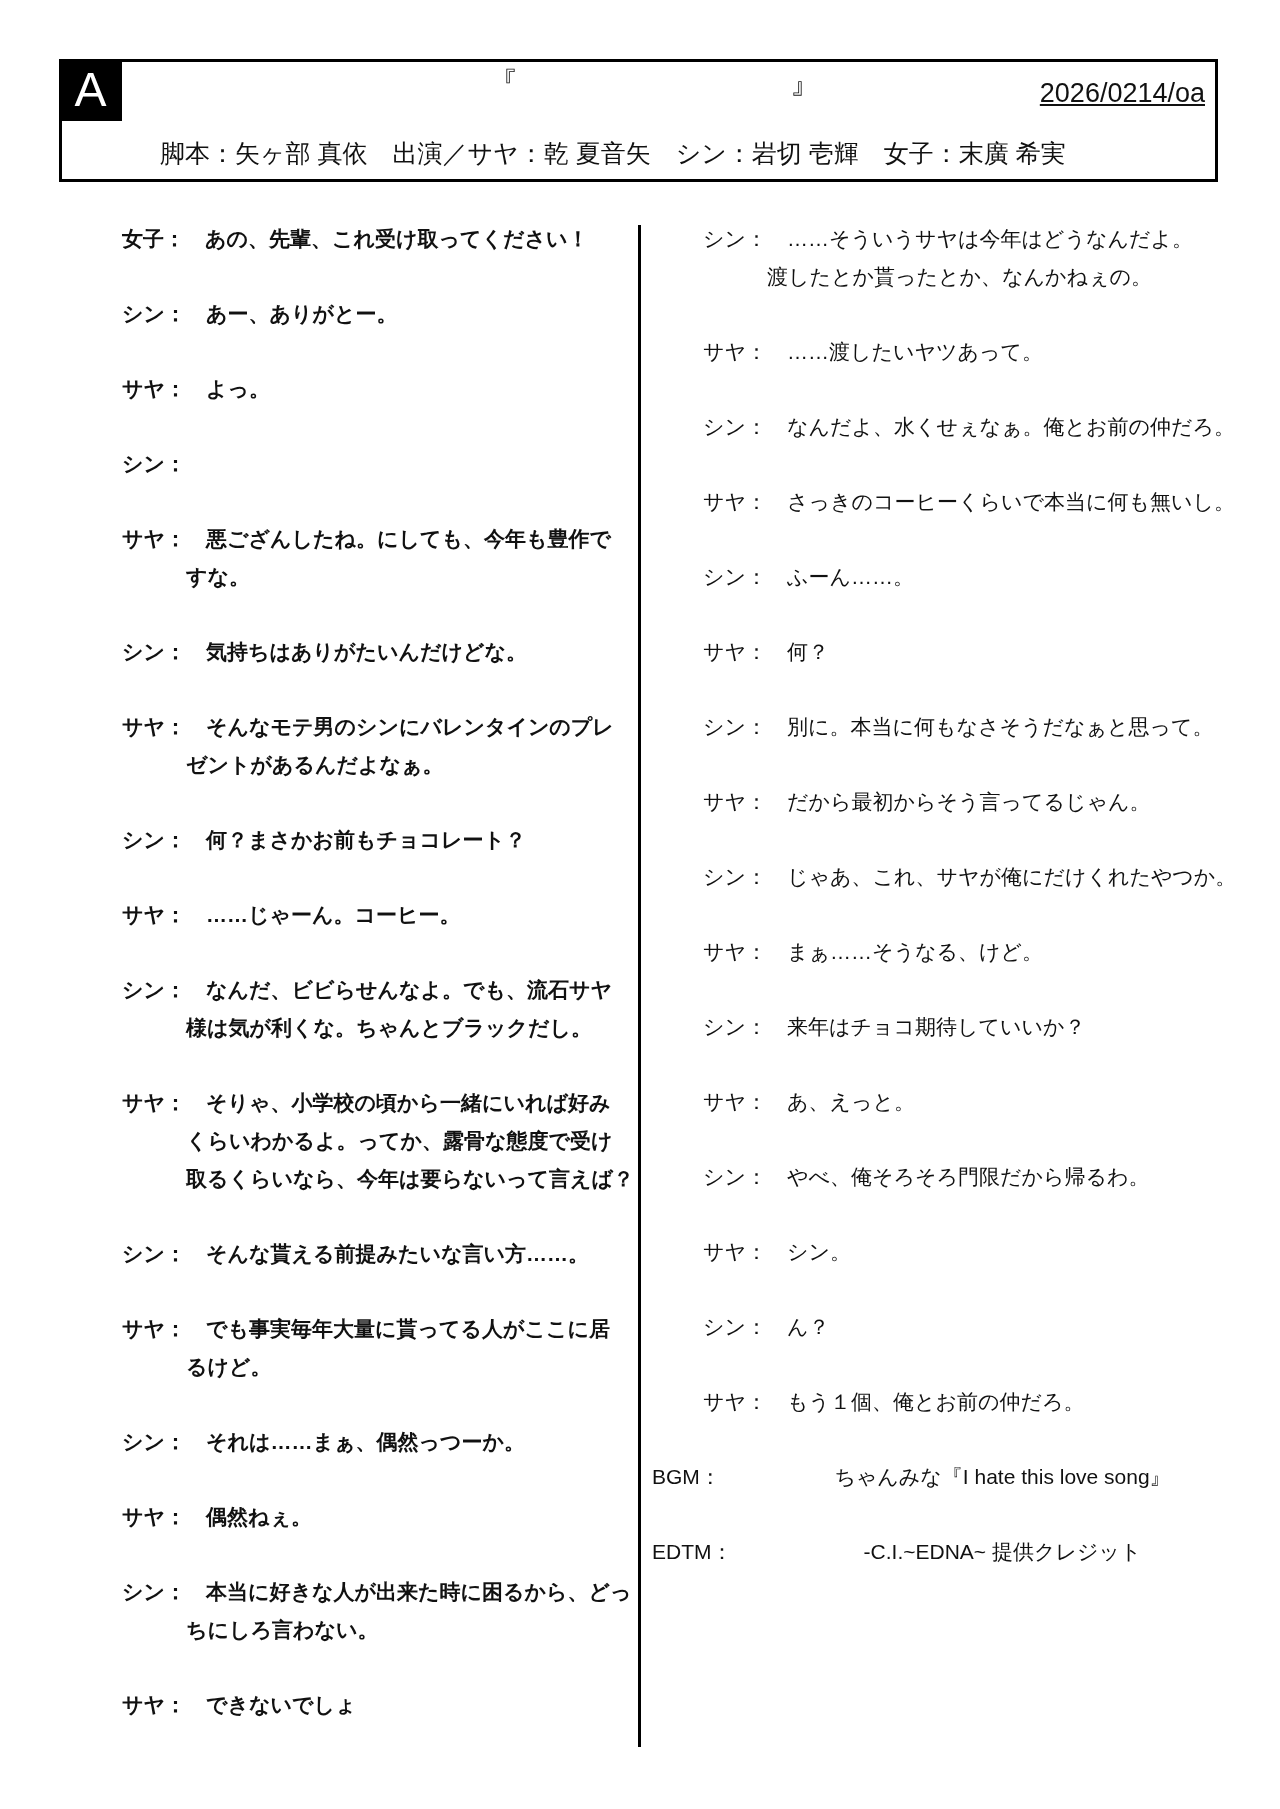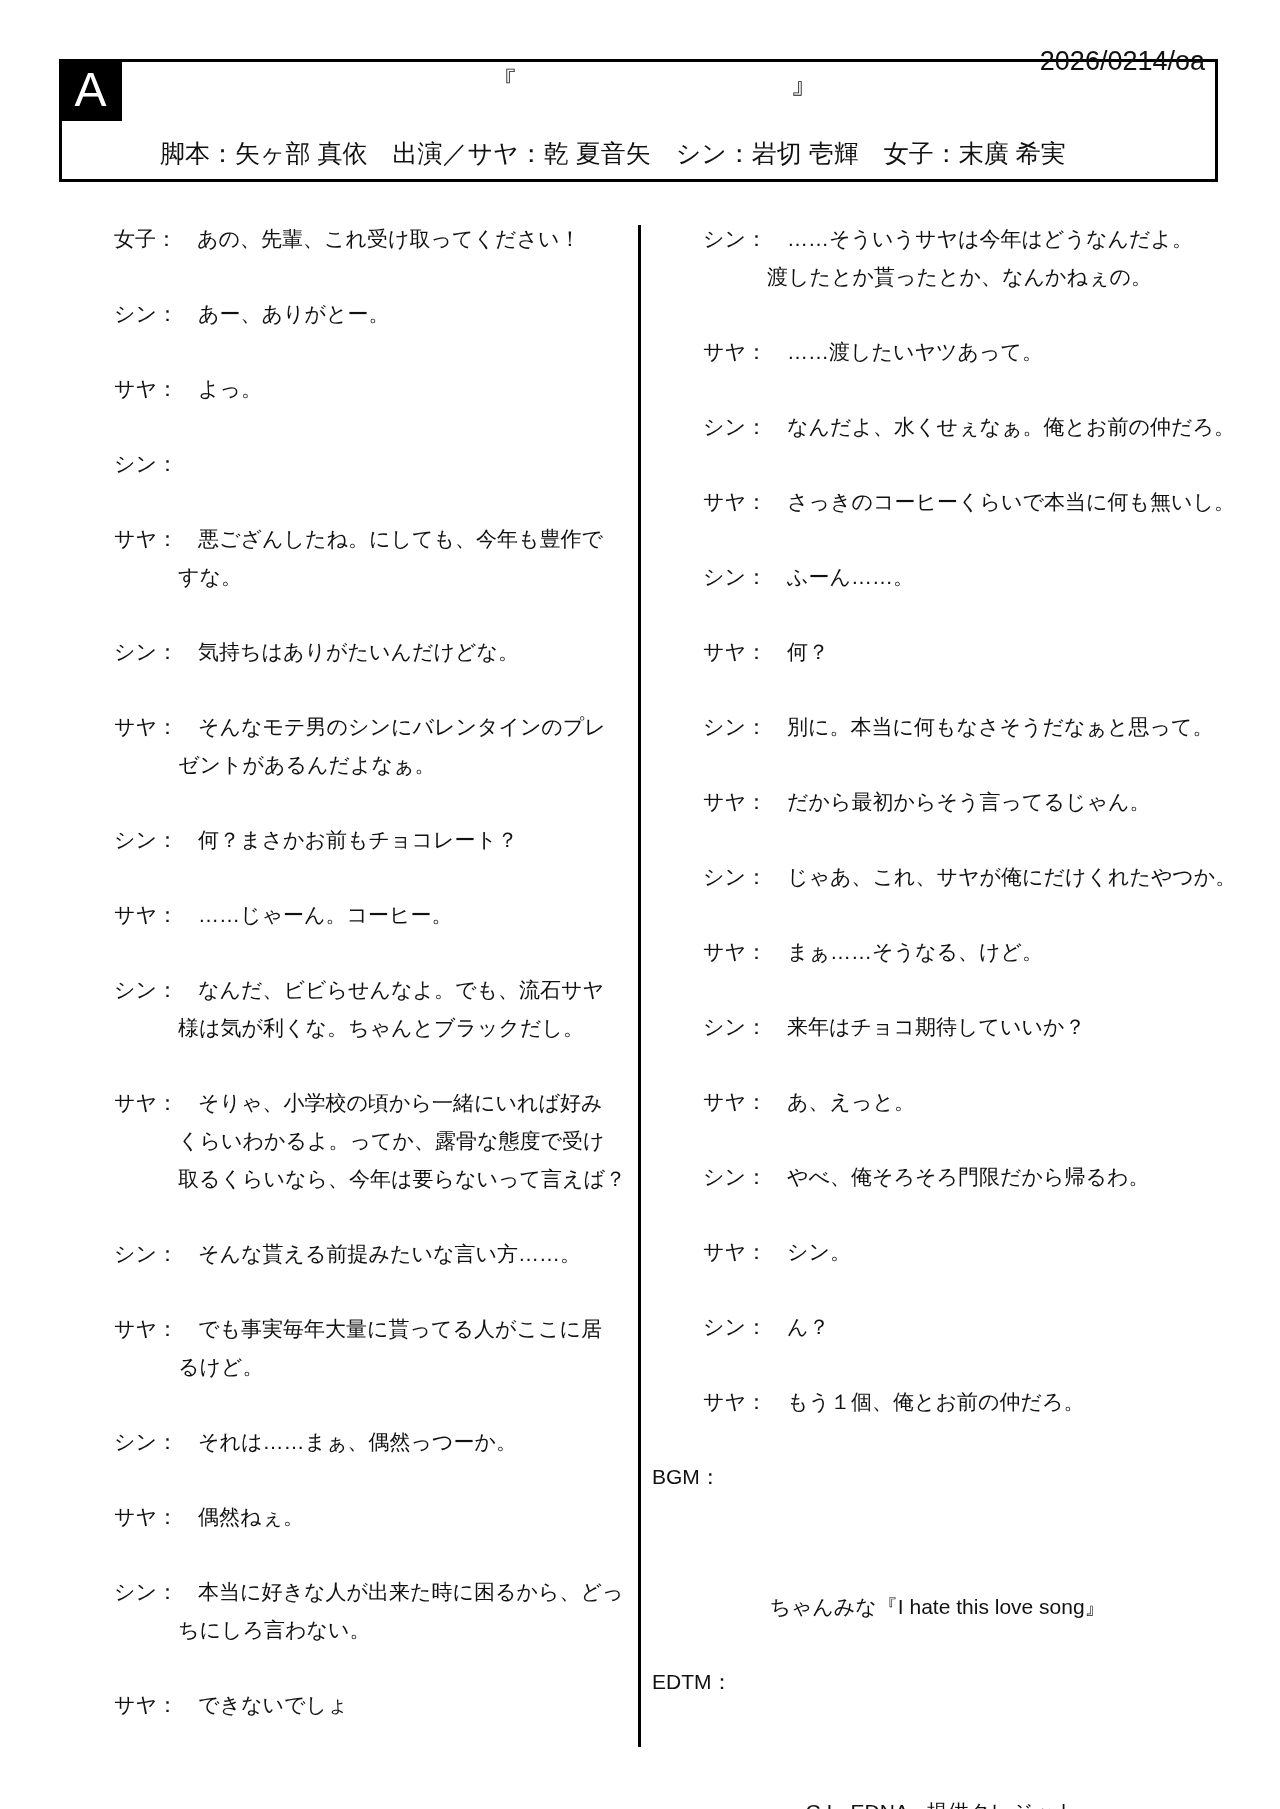--- a/index.html
+++ b/index.html
@@ -27,48 +27,49 @@
     font-size:48px; line-height:62px;
     text-align:center;
   }
   .title-line {
     position:absolute; left:488px; top:66px;
     font-size:30px; line-height:34px;
     white-space:nowrap;
   }
   .title-spacer { display:inline-block; width:272px; }
   .broadcast-date {
-    position:absolute; top:46px; right:75px;
+    position:absolute; top:78px; right:75px;
     font-size:27px; line-height:30px;
     white-space:nowrap;
+    text-decoration:underline;
   }
   .credits-line {
     position:absolute; left:160px; top:138px;
     font-size:25px; line-height:30px;
     white-space:nowrap;
   }
   
   .script-divider {
     position:absolute; left:638px; top:225px;
     width:3px; height:1522px; background:#000;
   }
   .col {
     position:absolute; top:220px;
     display:flex; flex-direction:column;
     font-size:21px;
   }
-  .col-left  { left:114px; width:510px; }
+  .col-left  { left:122px; width:510px;font-weight:bold; }
   .col-right { left:703px; width:520px; }
   .dlg { display:flex; margin:0 0 37px 0; }
   .dlg .speaker { flex:0 0 58px; line-height:38px; white-space:nowrap; }
   .dlg .lines { flex:1; min-width:0; }
   .dlg .line { line-height:38px; white-space:nowrap; }
   .dlg .line.first { padding-left:20px; }
   
-  .dlg.cue { margin-left:-51px;flex-direction:column; }
+  .dlg.cue { margin-left:-51px; }
   .dlg.cue .speaker { flex:0 0 130px; }
   .dlg.cue .line.first { padding-left:0;text-align:center; }
 </style>
 </head>
 <body>
 
 <div class="page">
 
   <div class="header-box"></div>
 

